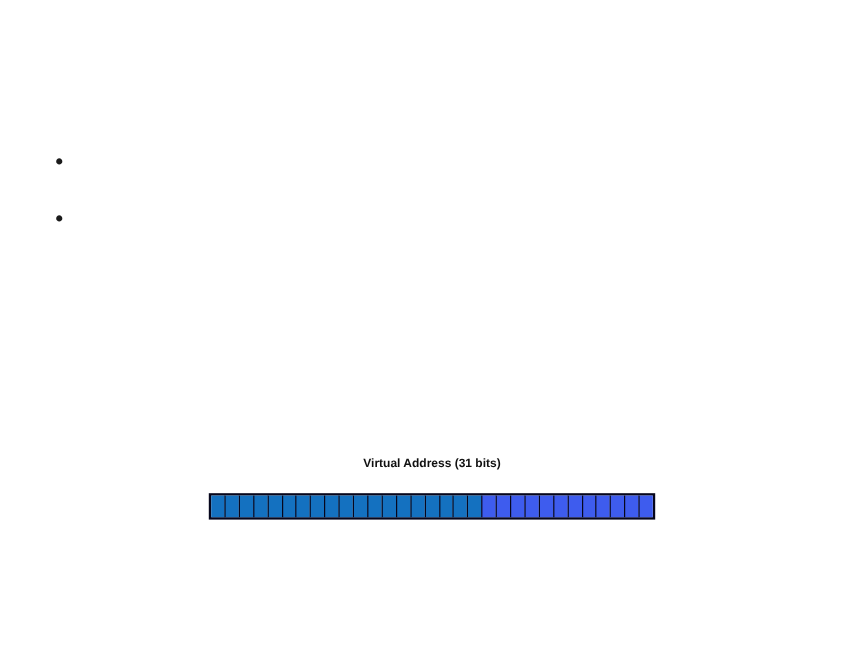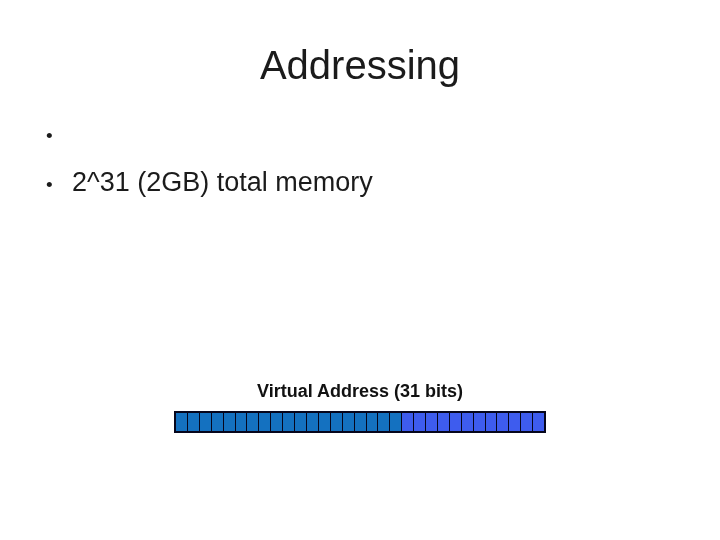--- a/index.html
+++ b/index.html
@@ -45,21 +45,21 @@
     width: 26px;
     font-size: 19px;
     color: #1b1b1b;
   }
   .va-label {
     position: absolute;
     left: 174px;
     top: 381px;
     width: 372px;
     text-align: center;
-    font-size: 18px;
+    font-size: 10px;
     font-weight: 700;
     color: #111111;
     white-space: nowrap;
   }
   .bit-bar {
     position: absolute;
     left: 174px;
     top: 411px;
     width: 372px;
     height: 22px;
@@ -72,29 +72,27 @@
     flex: 1 1 0;
     border-left: 1px solid var(--cell-border, #06061c);
   }
   .bit-cell:first-child { border-left: none; }
 </style>
 </head>
 <body>
 
 <div class="slide">
 
-  <h1 class="slide-title">Addressing</h1>
 
   <ul class="bullet-list">
     <li class="bullet-item">
       <span class="bullet-glyph">•</span>
     </li>
     <li class="bullet-item">
       <span class="bullet-glyph">•</span>
-      <span class="bullet-text">2^31 (2GB) total memory</span>
     </li>
   </ul>
 
   <div class="va-label">Virtual Address (31 bits)</div>
 
   <div class="bit-bar">
       <div class="bit-cell" style="background: rgb(20, 113, 192);"></div>
       <div class="bit-cell" style="background: rgb(20, 113, 192);"></div>
       <div class="bit-cell" style="background: rgb(20, 113, 192);"></div>
       <div class="bit-cell" style="background: rgb(20, 113, 192);"></div>

